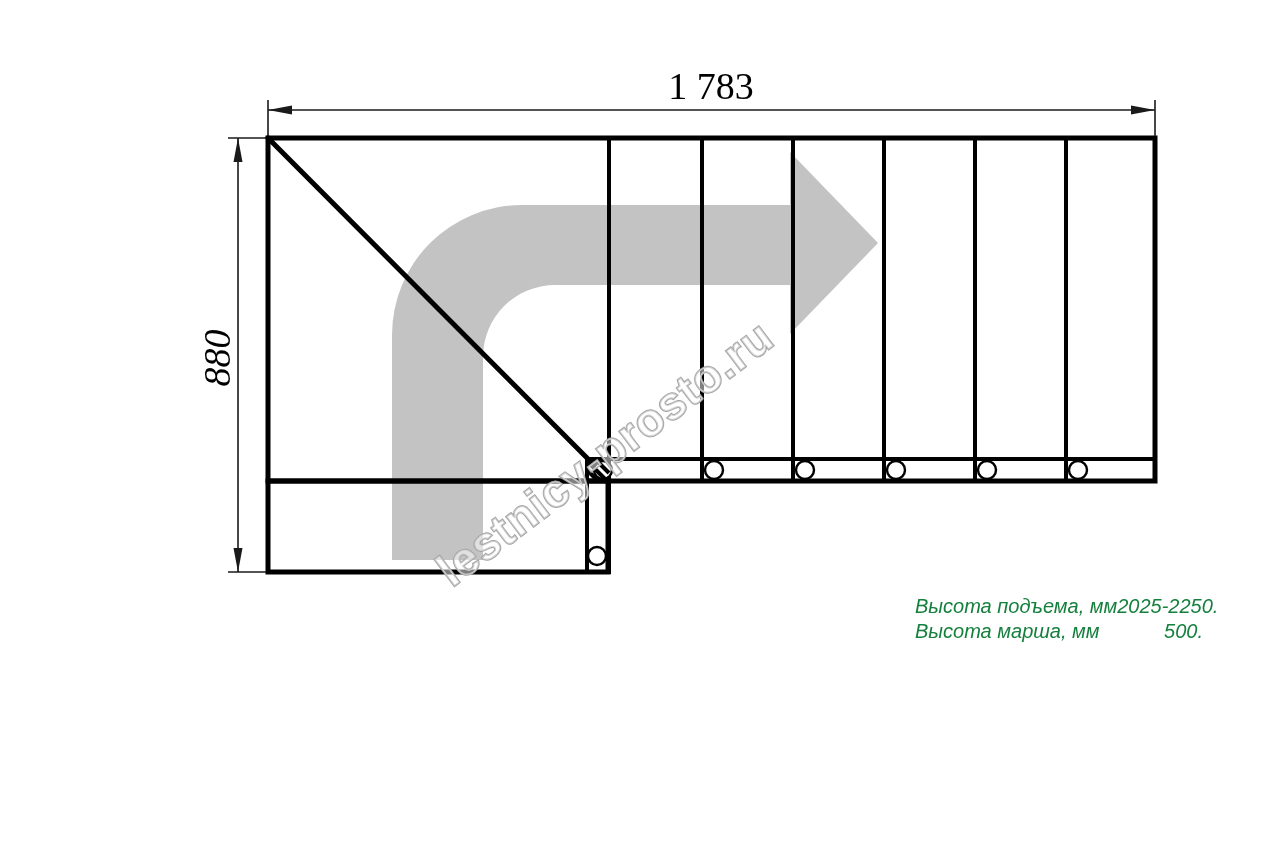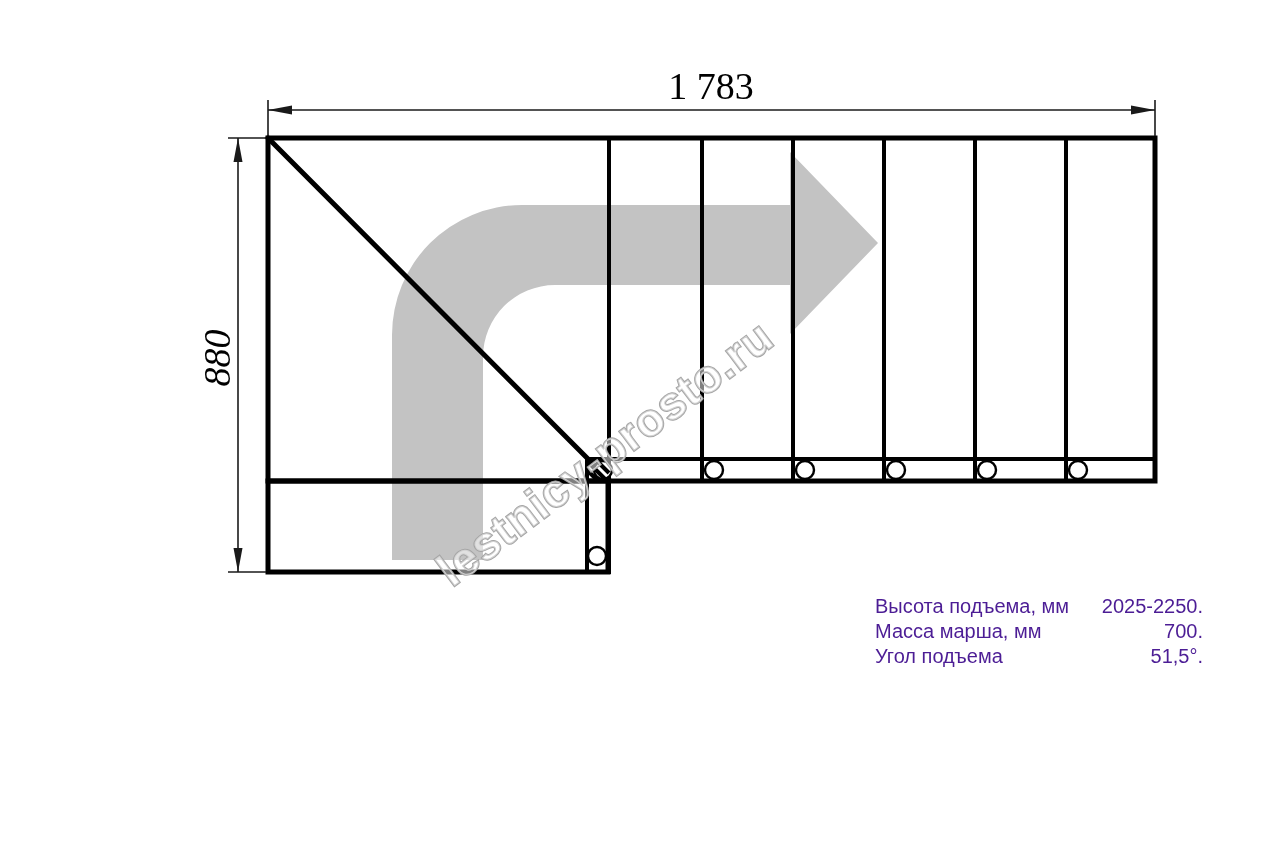--- a/index.html
+++ b/index.html
@@ -43,24 +43,26 @@
   .specs {
     position: absolute;
     left: 875px;
     top: 594px;
     width: 328px;
   }
   .spec-row {
     display: flex;
     justify-content: space-between;
     align-items: baseline;
+    font-style: italic;
     font-size: 20px;
     line-height: 25px;
-    color: #4c1d95;
+    color: #15803d;
     white-space: nowrap;
+    margin-left: 40px;
   }
   .spec-label { text-align: left; }
   .spec-value { }
 </style>
 </head>
 <body>
 
 <div class="canvas">
 
   <svg class="drawing-svg" width="1280" height="853" viewBox="0 0 1280 853">
@@ -125,22 +127,18 @@
 
     <text class="wm-text" x="0" y="0" transform="translate(452,588) rotate(-37)" stroke-width="2" stroke="#a5a5a5">lestnicy-prosto.ru</text>
   </svg>
 
   <div class="specs">
     <div class="spec-row">
       <span class="spec-label">Высота подъема, мм</span>
       <span class="spec-value">2025-2250.</span>
     </div>
     <div class="spec-row">
-      <span class="spec-label">Масса марша, мм</span>
-      <span class="spec-value">700.</span>
-    </div>
-    <div class="spec-row">
-      <span class="spec-label">Угол подъема</span>
-      <span class="spec-value">51,5°.</span>
+      <span class="spec-label">Высота марша, мм</span>
+      <span class="spec-value">500.</span>
     </div>
   </div>
 
 </div>
 
 </body></html>

